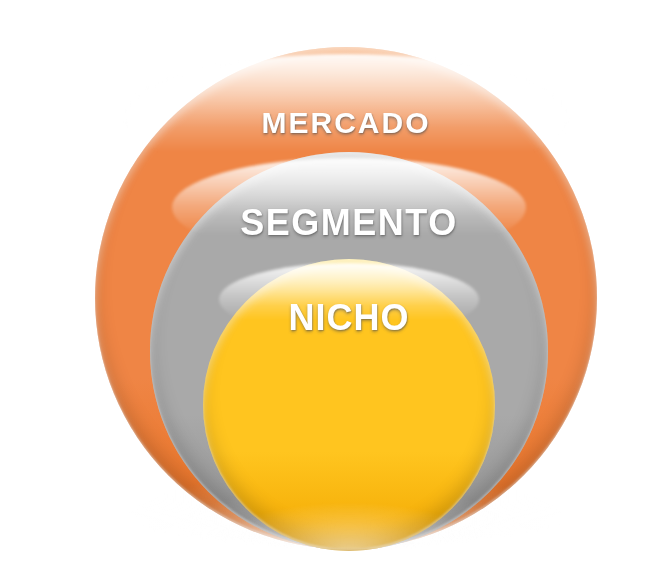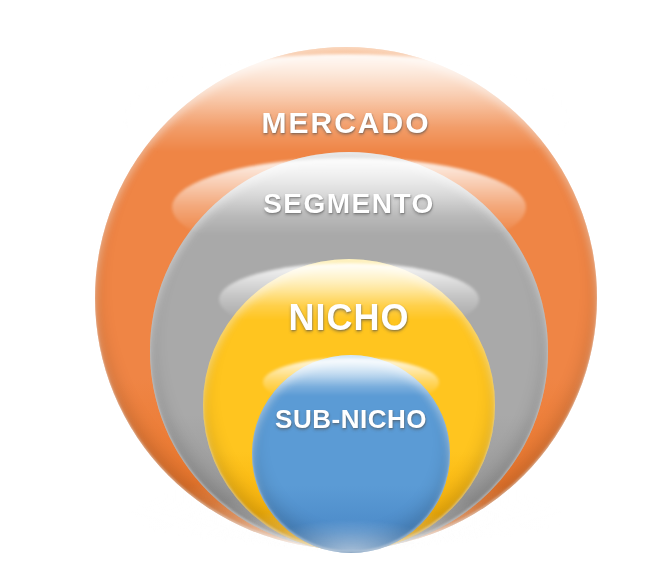--- a/index.html
+++ b/index.html
@@ -69,38 +69,35 @@
     left: 0; right: 0;
     text-align: center;
     font-weight: bold;
     color: #ffffff;
     white-space: nowrap;
     line-height: 1;
     text-shadow: 0 2px 3px rgba(80,80,80,0.45), 1px 1px 1px rgba(90,90,90,0.35);
     z-index: 2;
   }
   .label-0 { top: 53px; font-size: 30px; letter-spacing: 2px; }
-  .label-1 { top: 30px; font-size: 28px; letter-spacing: 1.5px; }
+  .label-1 { top: 45px; font-size: 36px; letter-spacing: 1.5px; }
   .label-2 { top: 33px; font-size: 36px; letter-spacing: 1px; }
   .label-3 { top: 43px; font-size: 26px; letter-spacing: 0.5px; }
 </style>
 </head>
 <body>
 
 <div class="stage">
 
   <div class="ring ring-0" style="--main: #EF8545; --light: #F9BE93; --dark: #E66E1E;">
     <div class="ring-label label-0">MERCADO</div>
   </div>
 
   <div class="ring ring-1" style="--main: #A9A9A9; --light: #DEDEDE; --dark: #8E8E8E;">
     <div class="ring-label label-1">SEGMENTO</div>
   </div>
 
   <div class="ring ring-2" style="--main: #FFC51F; --light: #FFEC9E; --dark: #F2A700;">
     <div class="ring-label label-2">NICHO</div>
   </div>
 
-  <div class="ring ring-3" style="--main: #5B9BD5; --light: #BEDDF3; --dark: #4583C3;">
-    <div class="ring-label label-3">SUB-NICHO</div>
-  </div>
 
 </div>
 
 </body></html>

